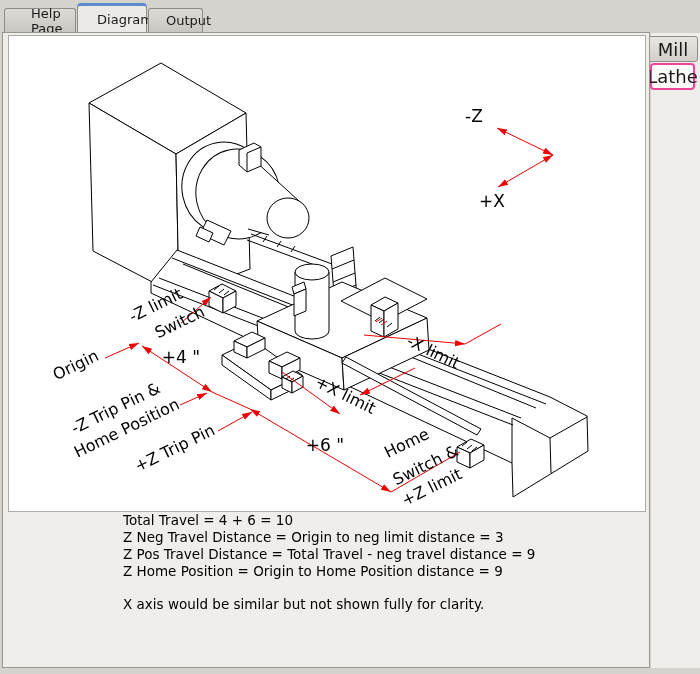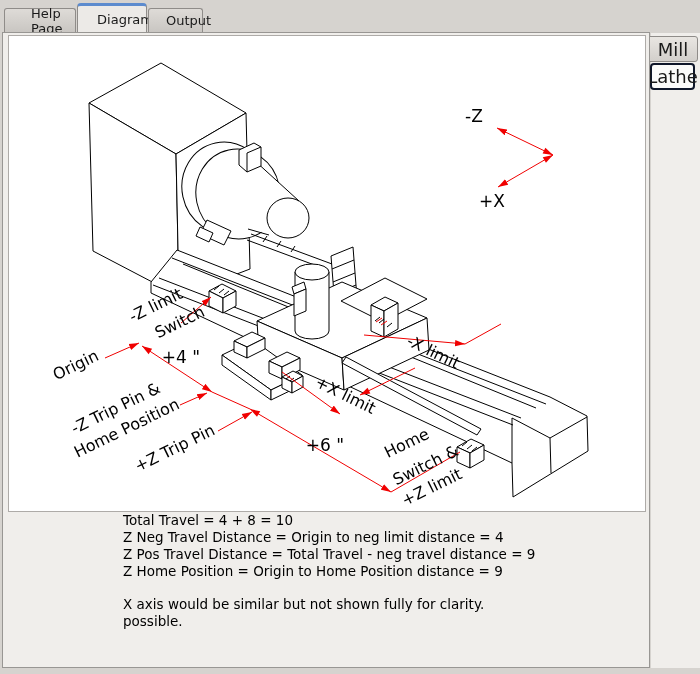--- a/index.html
+++ b/index.html
@@ -14,21 +14,21 @@
   
   .frame{left:2px;top:32px;width:648px;height:636px;background:#f0eeeb;border:1px solid #989693;}
   .canvas{left:5px;top:2px;width:638px;height:477px;background:#ffffff;border:1px solid #aeaba8;}
   .notes{left:6px;top:479px;width:636px;padding-left:114px;font-size:13.5px;line-height:17px;color:#000;}
   .notes .gap{height:16px;}
   
   .right-strip{left:651px;top:33px;width:49px;height:635px;background:#f0eeeb;}
   .side-tab{font-size:18px;color:#1a1a1a;display:flex;align-items:center;justify-content:center;}
   .side-tab.mill{left:648px;top:36px;width:50px;height:26px;border:1px solid #8f8c89;
        border-radius:0 3px 3px 0;background:linear-gradient(#e9e6e2,#d2cfcb);}
-  .side-tab.lathe{left:650px;top:63px;width:45px;height:27px;border:2px solid #0f172a;
+  .side-tab.lathe{left:650px;top:63px;width:45px;height:27px;border:2px solid #ec4899;
        border-radius:4px;background:#fbfbfa;}
   svg text{font-family:"DejaVu Sans","Liberation Sans",sans-serif;fill:#000;}
   svg .lbl{font-size:16px;}
   svg .dim{font-size:17px;}
   svg .blk{stroke:#000;stroke-width:1;fill:none;}
   svg .wht{stroke:#000;stroke-width:1;fill:#fff;}
   svg .red{stroke:#f00000;stroke-width:1;fill:none;}
 </style>
 </head>
 <body>
@@ -170,21 +170,20 @@
         <text class="lbl" transform="translate(430,356) rotate(26)">-X limit</text>
         <text class="lbl" transform="translate(342,399) rotate(26)">+X limit</text>
         <text class="lbl" transform="translate(408,447) rotate(-26)">Home</text>
         <text class="lbl" transform="translate(427,469) rotate(-26)">Switch &amp;</text>
         <text class="lbl" transform="translate(433,491) rotate(-26)">+Z limit</text>
       </g>
     </svg>
   </div>
 
   <div class="abs notes">
-    <div>Total Travel = 4 + 8 = 10</div>
-    <div>Z Neg Travel Distance = Origin to neg limit distance = 4</div>
+    <div>Total Travel = 4 + 6 = 10</div>
+    <div>Z Neg Travel Distance = Origin to neg limit distance = 3</div>
     <div>Z Pos Travel Distance = Total Travel - neg travel distance = 9</div>
     <div>Z Home Position = Origin to Home Position distance = 9</div>
     <div class="gap"></div>
     <div>X axis would be similar but not shown fully for clarity.</div>
-    <div>possible.</div>
   </div>
 </div>
 
 </body></html>

